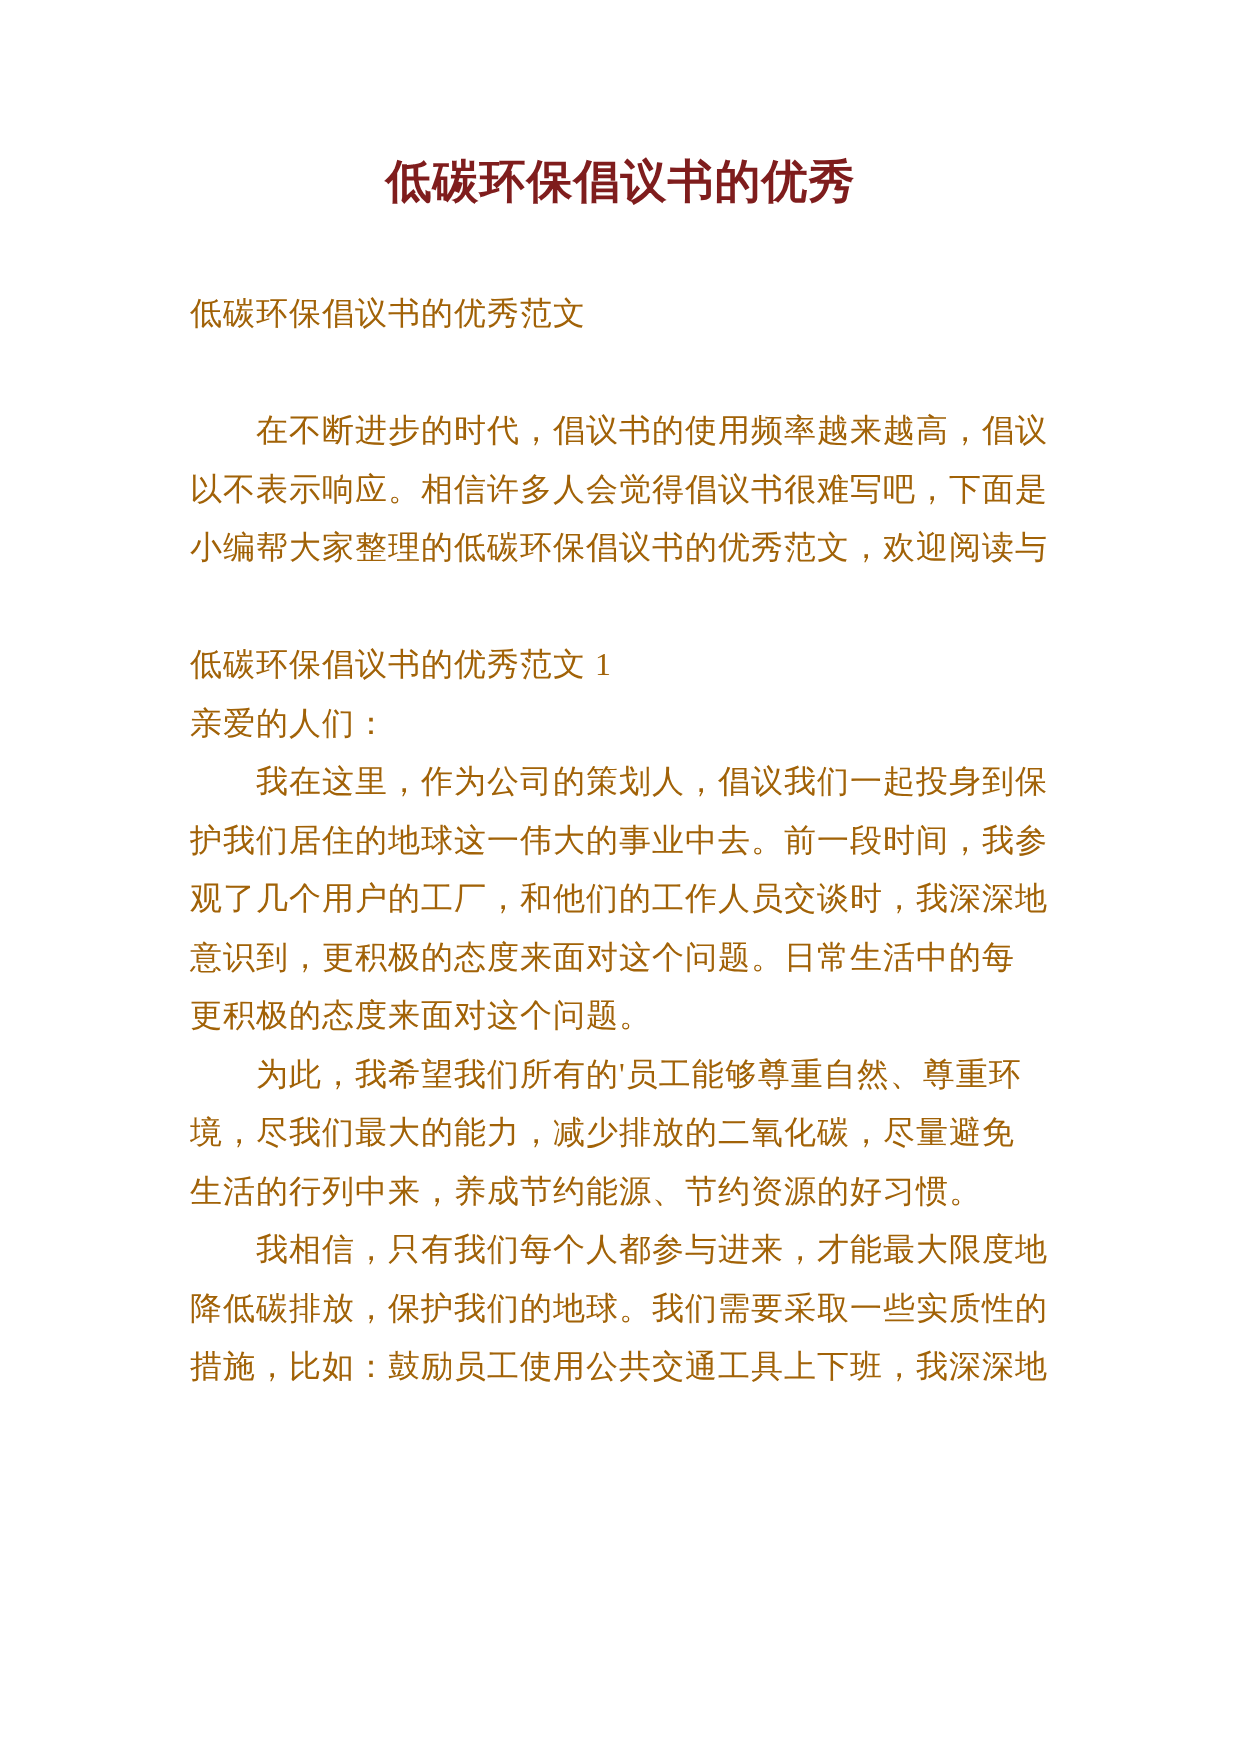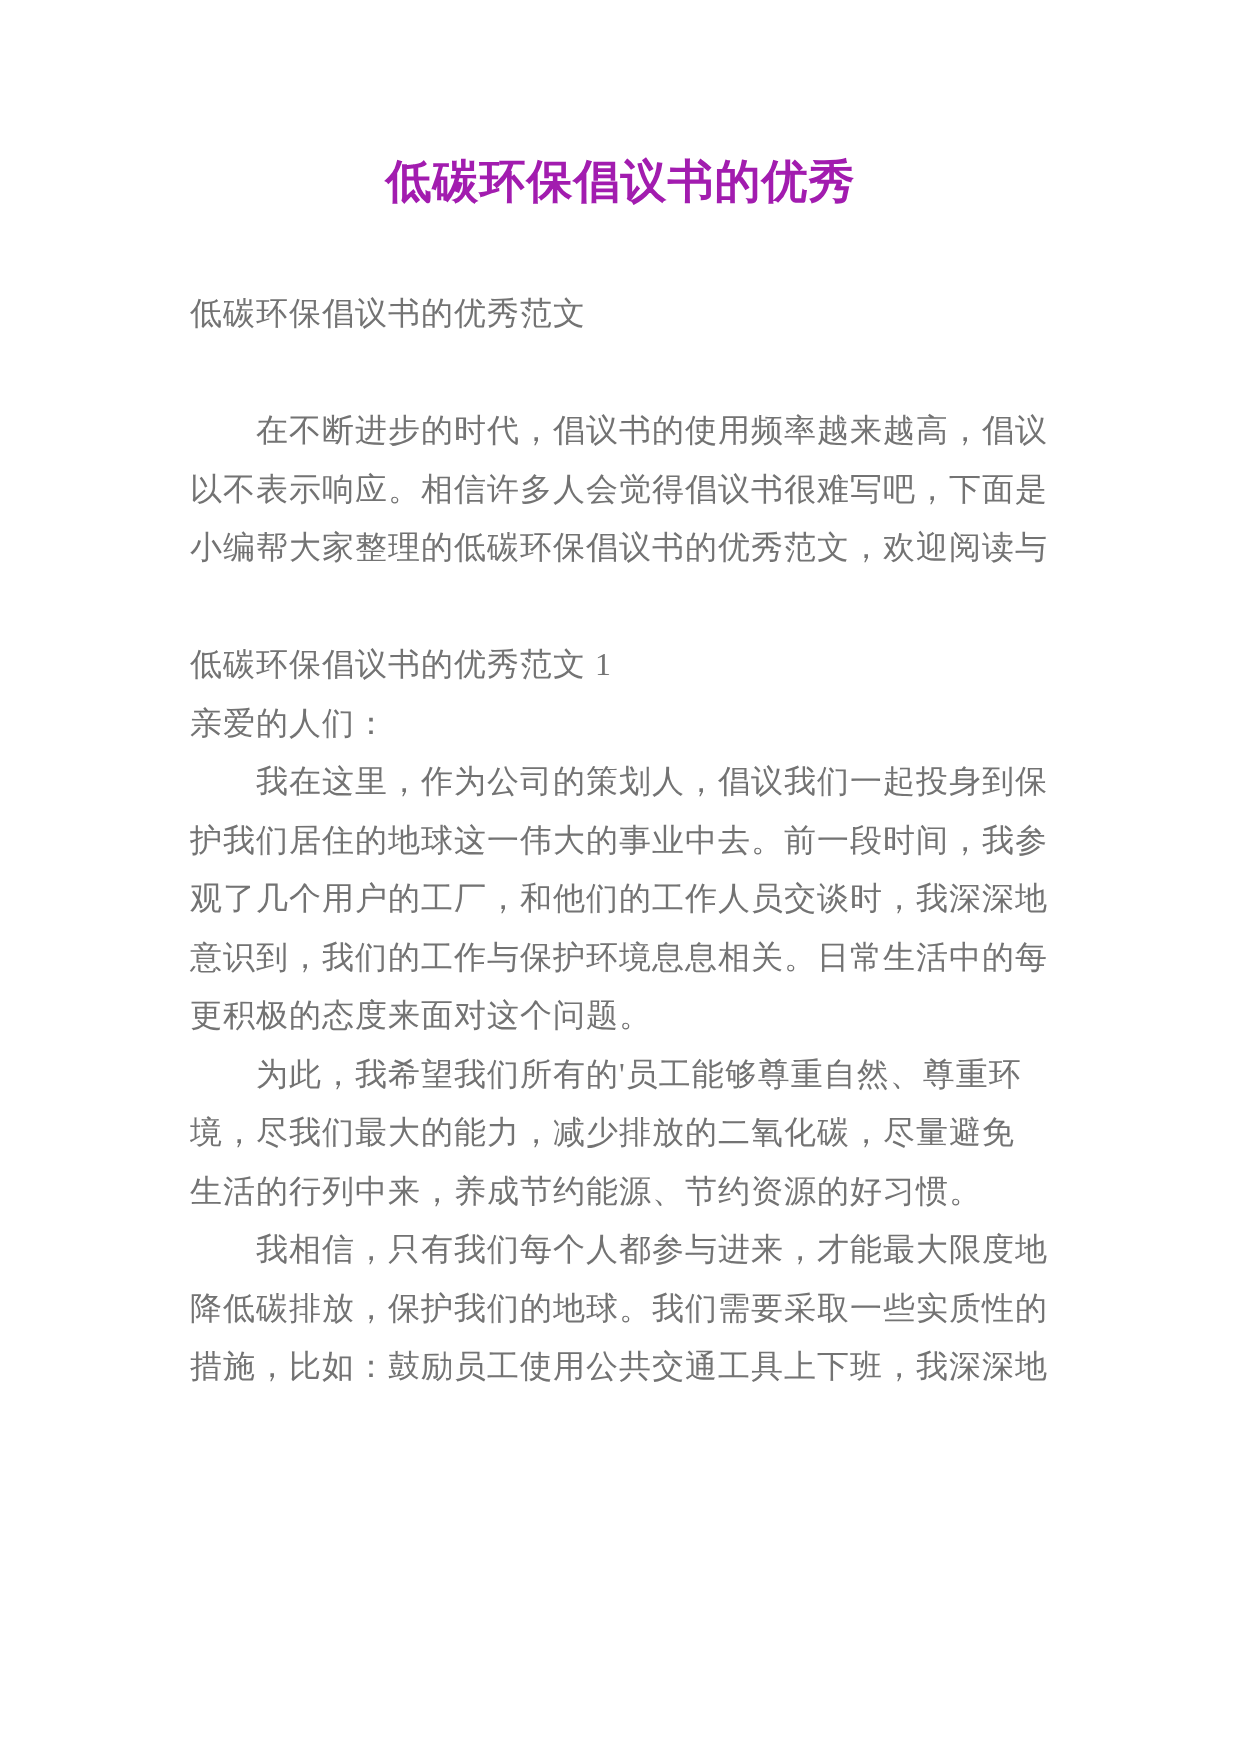--- a/index.html
+++ b/index.html
@@ -19,35 +19,35 @@
   }
   .doc-title {
     margin: 0;
     padding-top: 152px;
     width: 100%;
     text-align: center;
     font-size: 46px;
     line-height: 60px;
     font-weight: bold;
     letter-spacing: 1px;
-    color: #a21caf;
+    color: #7f1d1d;
     white-space: nowrap;
   }
   .doc-body {
     margin-top: 72px;
     padding-left: 190px;
     width: 880px;
   }
   .line {
     height: 58.5px;
     line-height: 58.5px;
     font-size: 32px;
     letter-spacing: 1px;
     white-space: nowrap;
-    color: #737373;
+    color: #a16207;
   }
   .line.indent {
     padding-left: 66px;
   }
   .line.blank {
     
   }
 </style>
 </head>
 <body>
@@ -62,21 +62,21 @@
     <div class="line blank"></div>
     <div class="line indent">在不断进步的时代，倡议书的使用频率越来越高，倡议</div>
     <div class="line">以不表示响应。相信许多人会觉得倡议书很难写吧，下面是</div>
     <div class="line">小编帮大家整理的低碳环保倡议书的优秀范文，欢迎阅读与</div>
     <div class="line blank"></div>
     <div class="line">低碳环保倡议书的优秀范文 1</div>
     <div class="line">亲爱的人们：</div>
     <div class="line indent">我在这里，作为公司的策划人，倡议我们一起投身到保</div>
     <div class="line">护我们居住的地球这一伟大的事业中去。前一段时间，我参</div>
     <div class="line">观了几个用户的工厂，和他们的工作人员交谈时，我深深地</div>
-    <div class="line">意识到，我们的工作与保护环境息息相关。日常生活中的每</div>
+    <div class="line">意识到，更积极的态度来面对这个问题。日常生活中的每</div>
     <div class="line">更积极的态度来面对这个问题。</div>
     <div class="line indent">为此，我希望我们所有的'员工能够尊重自然、尊重环</div>
     <div class="line">境，尽我们最大的能力，减少排放的二氧化碳，尽量避免</div>
     <div class="line">生活的行列中来，养成节约能源、节约资源的好习惯。</div>
     <div class="line indent">我相信，只有我们每个人都参与进来，才能最大限度地</div>
     <div class="line">降低碳排放，保护我们的地球。我们需要采取一些实质性的</div>
     <div class="line">措施，比如：鼓励员工使用公共交通工具上下班，我深深地</div>
 
   </div>
 </div>

